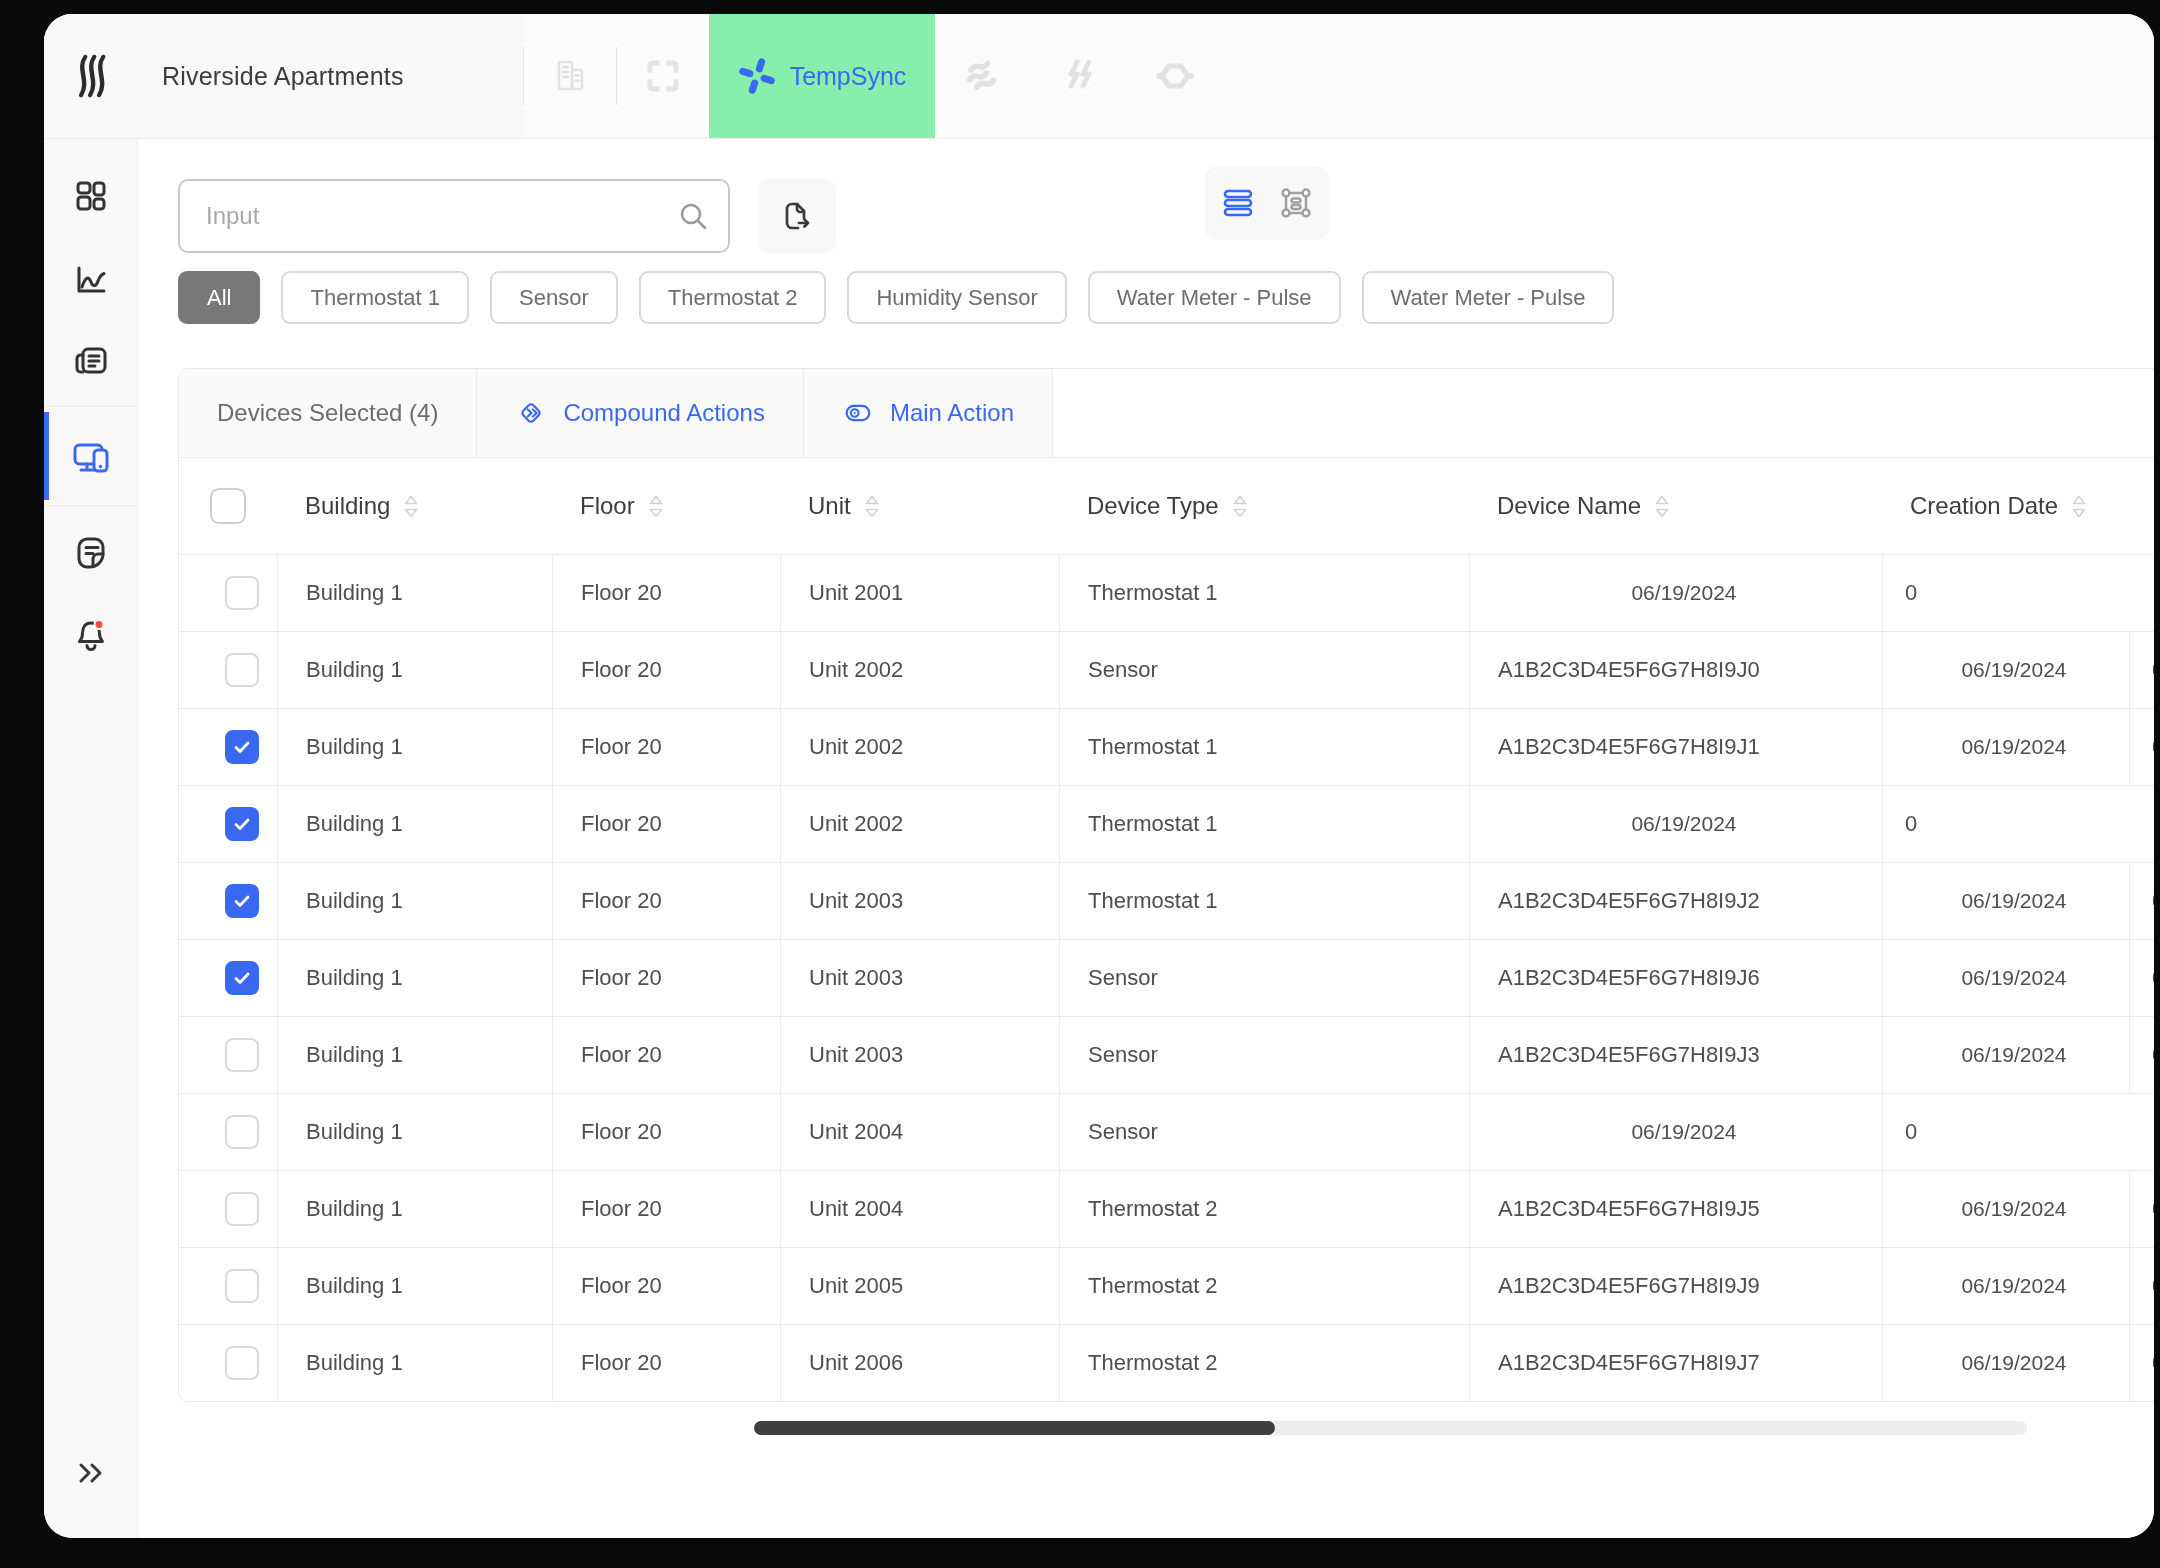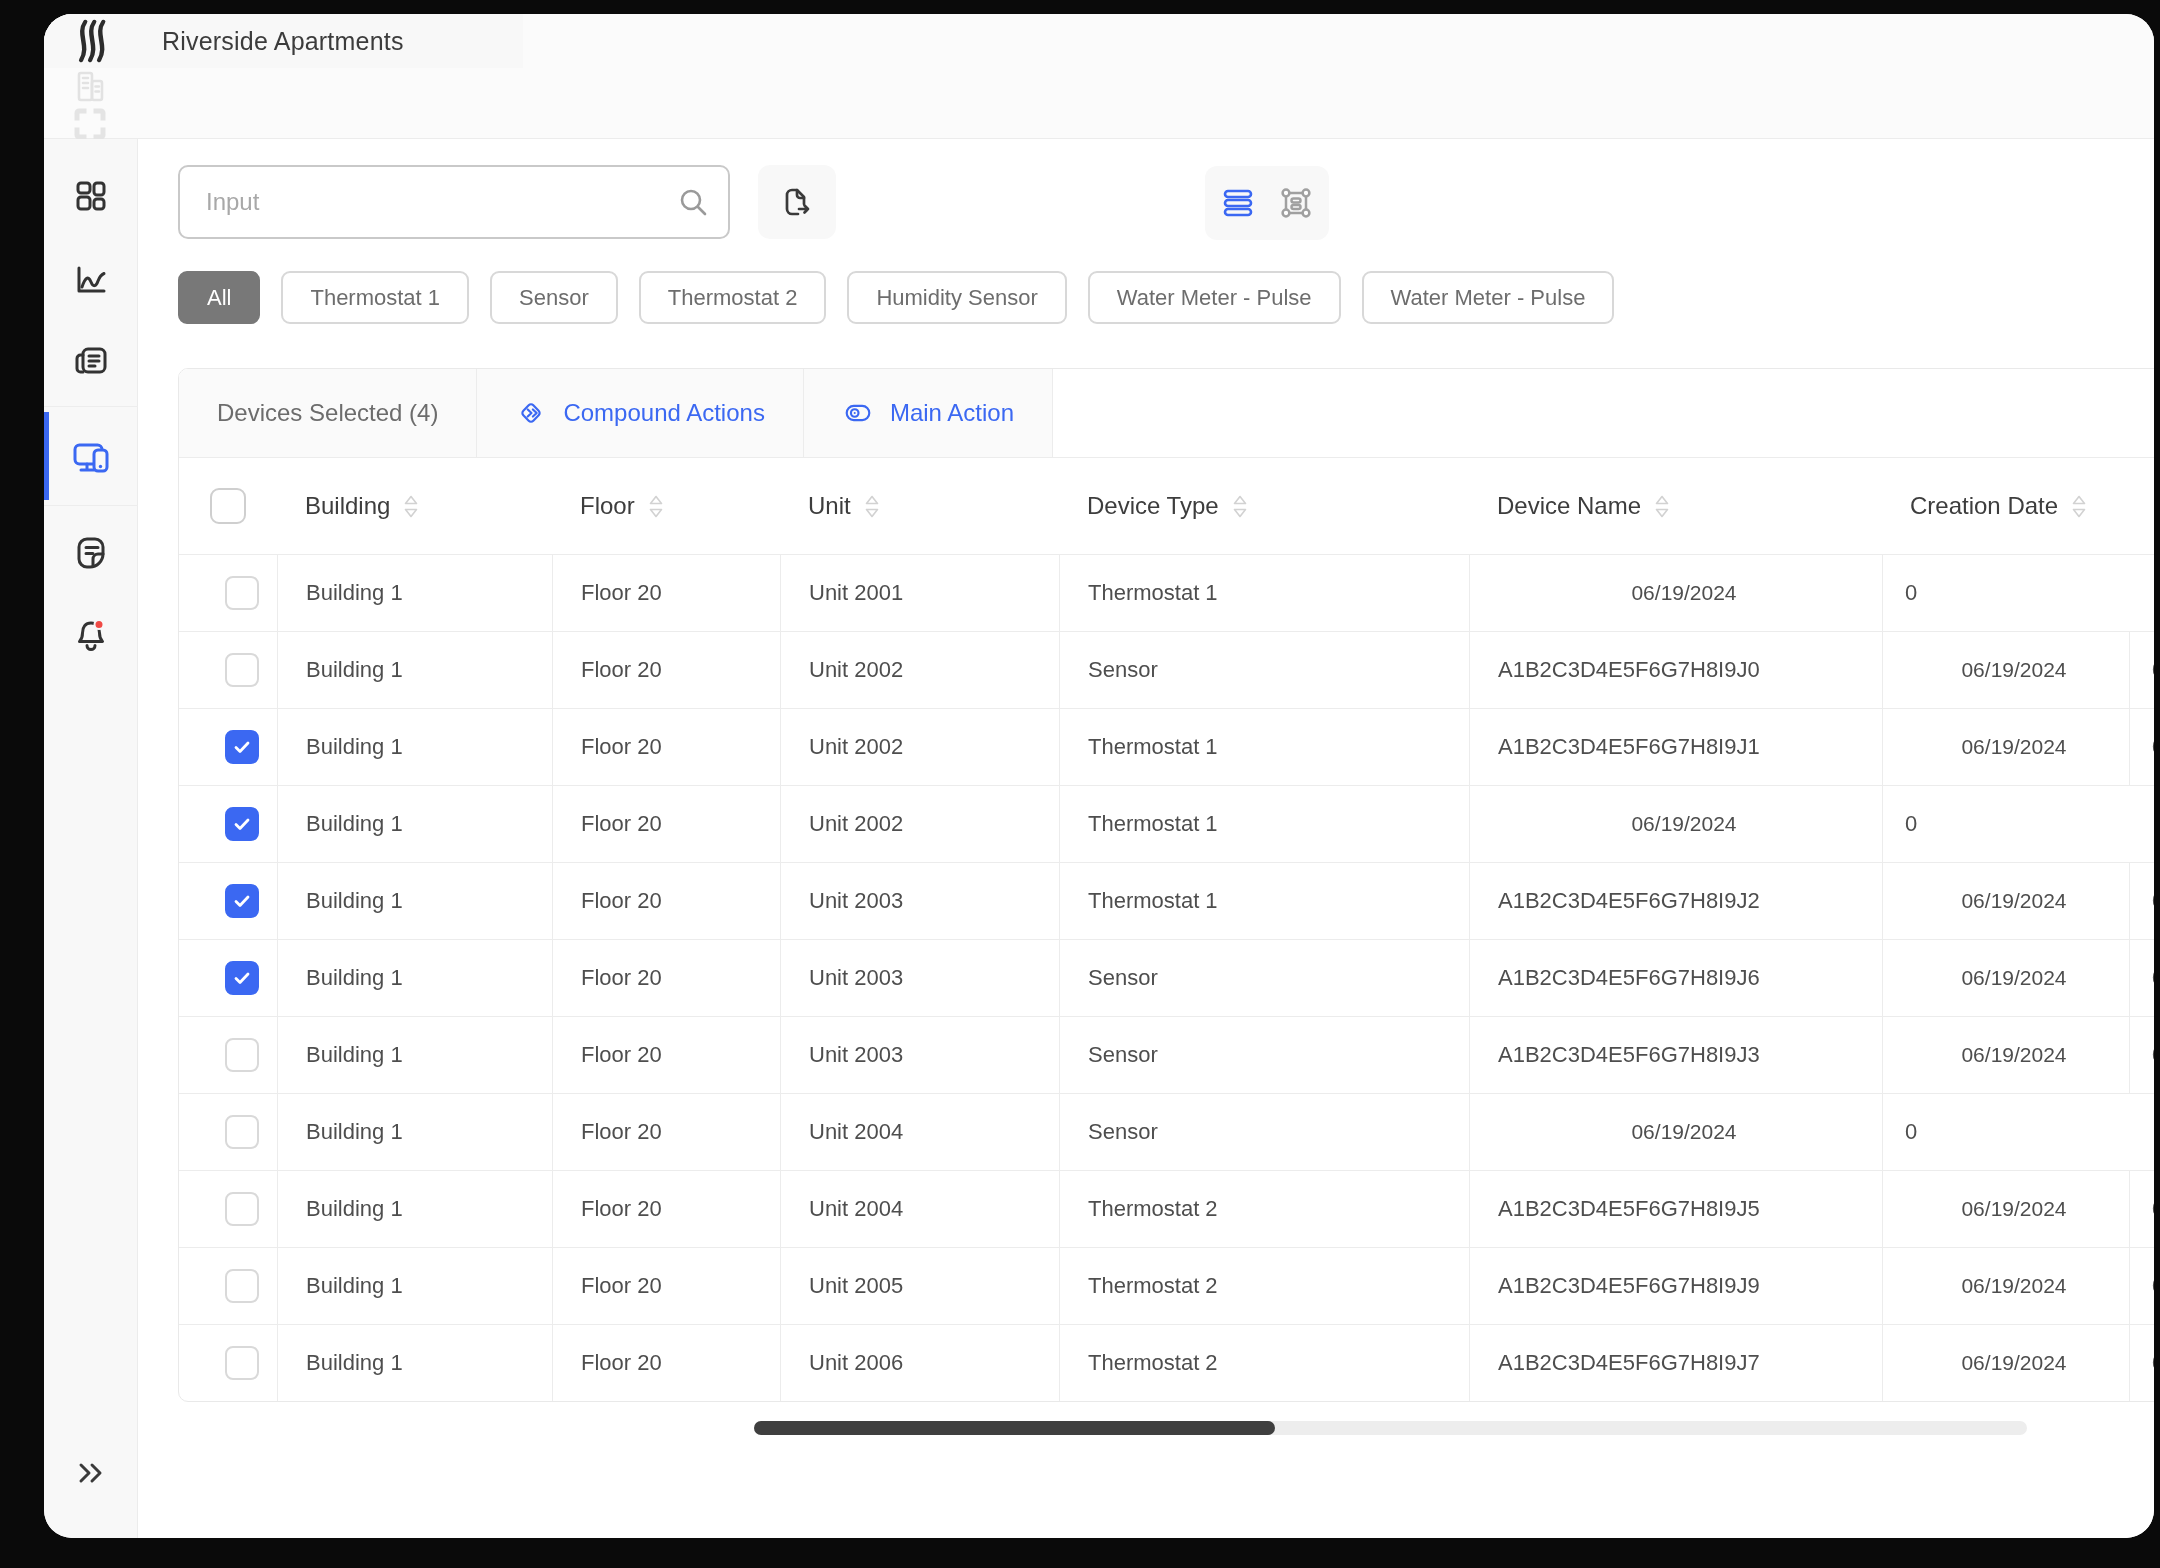--- a/index.html
+++ b/index.html
@@ -6,40 +6,40 @@
   body{
     width:2160px;height:1568px;position:relative;overflow:hidden;
     background:#0a0a0a;
     font-family:"Liberation Sans","DejaVu Sans",sans-serif;
   }
   .window{
     position:absolute;left:44px;top:14px;width:2110px;height:1524px;
     background:#ffffff;border-radius:28px;overflow:hidden;
   }
   
-  .topbar{height:124px;background:#fbfbfb;display:flex;align-items:stretch;border-bottom:1px solid #ececec;flex-direction:column;}
+  .topbar{height:124px;background:#fbfbfb;display:flex;align-items:stretch;border-bottom:1px solid #ececec;}
   .brand-cell{width:479px;background:#f8f8f8;display:flex;align-items:center;}
   .logo-box{width:94px;display:flex;align-items:center;justify-content:center;}
   .app-title{font-size:25px;color:#3c3c3c;font-weight:500;margin-left:24px;letter-spacing:.2px;}
   .vdiv{width:1px;background:#e7e7e7;height:58px;align-self:center;}
   .top-icon-btn{width:92px;display:flex;align-items:center;justify-content:center;background:transparent;border:none;cursor:pointer;padding:0;}
   .tab{width:226px;background:#86efac;display:flex;align-items:center;justify-content:center;gap:14px;font-size:25px;font-weight:500;color:#3b68f2;cursor:pointer;}
   .top-right-icon{width:96px;display:flex;align-items:center;justify-content:center;background:transparent;border:none;padding:0;}
   
   .content{display:flex;height:1399px;}
   .sidebar{width:94px;background:#f8f8f8;border-right:1px solid #ececec;box-sizing:border-box;
     display:flex;flex-direction:column;align-items:center;padding-top:16px;position:relative;}
   .nav-item{width:94px;height:82px;display:flex;align-items:center;justify-content:center;position:relative;cursor:pointer;}
   .nav-item.active{height:88px;}
   .nav-item.active::before{content:"";position:absolute;left:0;top:0;bottom:0;width:5px;background:#3b68f2;}
   .nav-sep{width:94px;height:1px;background:#ededed;margin:5px 0;}
   .expand-btn{position:absolute;bottom:48px;left:0;right:0;display:flex;justify-content:center;cursor:pointer;background:transparent;border:none;}
   .main{flex:1;position:relative;background:#ffffff;overflow:hidden;}
   
-  .search-row{position:absolute;left:40px;top:26px;display:flex;gap:28px;}
+  .search-row{position:absolute;left:40px;top:40px;display:flex;gap:28px;}
   .input-wrap{position:relative;width:552px;height:74px;}
   .input-wrap input{
     width:100%;height:100%;box-sizing:border-box;border:2px solid #c9c9c9;border-radius:10px;
     padding:0 72px 0 26px;font-size:24px;color:#444;background:#fff;outline:none;
     font-family:"Liberation Sans","DejaVu Sans",sans-serif;
   }
   .input-wrap input::placeholder{color:#a8a8a8;}
   .search-ic{position:absolute;right:20px;top:50%;transform:translateY(-50%);display:flex;}
   .export-btn{width:78px;height:74px;background:#f8f8f8;border:none;border-radius:12px;display:flex;align-items:center;justify-content:center;cursor:pointer;}
   .view-toggle{position:absolute;left:1067px;top:27px;width:124px;height:74px;background:#f8f8f8;border-radius:12px;

